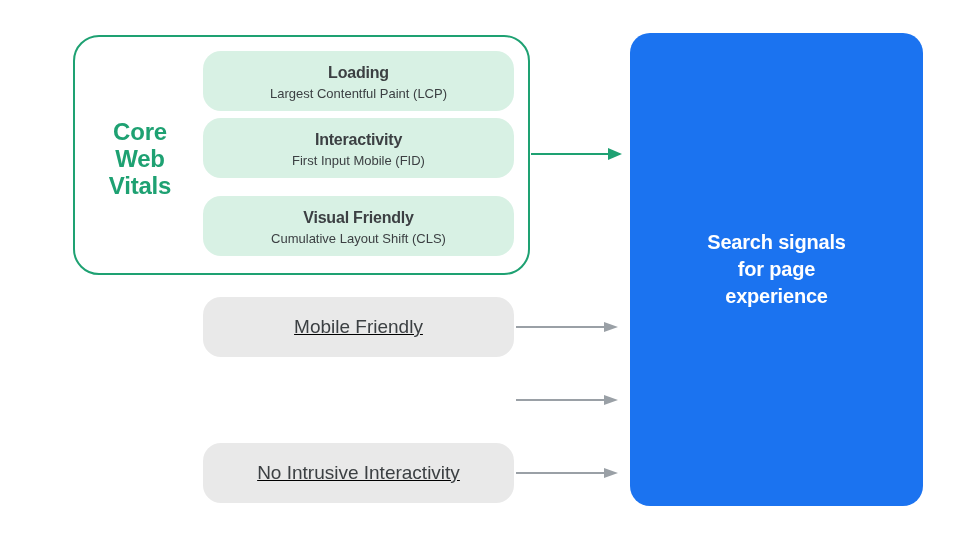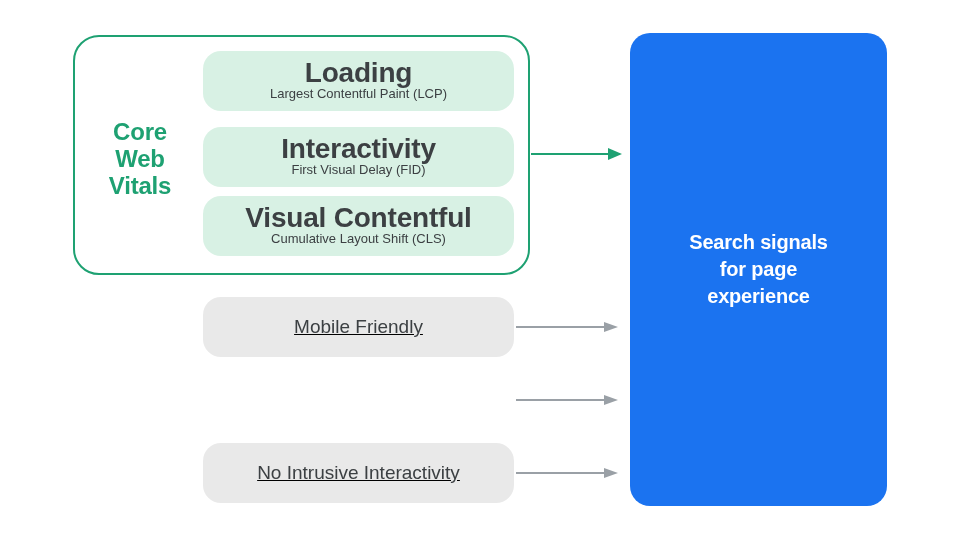--- a/index.html
+++ b/index.html
@@ -46,44 +46,44 @@
     border-radius: 18px;
     display: flex; flex-direction: column;
     align-items: center; justify-content: center;
     text-align: center;
   }
   .pill-green { background: var(--green_light); }
   .pill-gray  { background: var(--gray_pill); text-decoration: underline; }
 
   .pill-title {
     color: var(--text_dark);
-    font-size: 28px; line-height: 25px; font-weight: 700;
+    font-size: 16px; line-height: 25px; font-weight: 700;
     letter-spacing: -0.2px;
   }
   .pill-subtitle {
     color: var(--text_dark);
     font-size: 13px; line-height: 17px; font-weight: 400; text-align: right;
   }
   .pill-label {
     color: var(--text_dark);
     font-size: 19px; line-height: 24px; font-weight: 400;
   }
 
   #pill-loading       { top: 51px; }
-  #pill-interactivity { top: 127px; }
+  #pill-interactivity { top: 118px; }
   #pill-stability     { top: 196px; }
 
   #pill-mobile        { top: 297px; }
   #pill-https         { top: 370px; }
   #pill-interstitials { top: 443px; }
 
   
   .result-box {
     position: absolute; left: 630px; top: 33px;
-    width: 257px; height: 473px;
+    width: 293px; height: 473px;
     background: var(--blue);
     border-radius: 20px;
     display: flex; align-items: center; justify-content: center;
     text-align: center;
   }
   .result-label {
     color: var(--white);
     font-size: 20px; line-height: 27px; font-weight: 700;
     letter-spacing: -0.2px;
   }
@@ -106,25 +106,25 @@
 Web
 Vitals</div>
 
   <div class="pill pill-green" id="pill-loading">
     <div class="pill-title">Loading</div>
     <div class="pill-subtitle">Largest Contentful Paint (LCP)</div>
   </div>
 
   <div class="pill pill-green" id="pill-interactivity">
     <div class="pill-title">Interactivity</div>
-    <div class="pill-subtitle">First Visual Delay (FID)</div>
+    <div class="pill-subtitle">First Input Mobile (FID)</div>
   </div>
 
   <div class="pill pill-green" id="pill-stability">
-    <div class="pill-title">Visual Contentful</div>
+    <div class="pill-title">Visual Friendly</div>
     <div class="pill-subtitle">Cumulative Layout Shift (CLS)</div>
   </div>
 
   <div class="pill pill-gray" id="pill-mobile">
     <div class="pill-label">Mobile Friendly</div>
   </div>
 
 
   <div class="pill pill-gray" id="pill-interstitials">
     <div class="pill-label">No Intrusive Interactivity</div>

